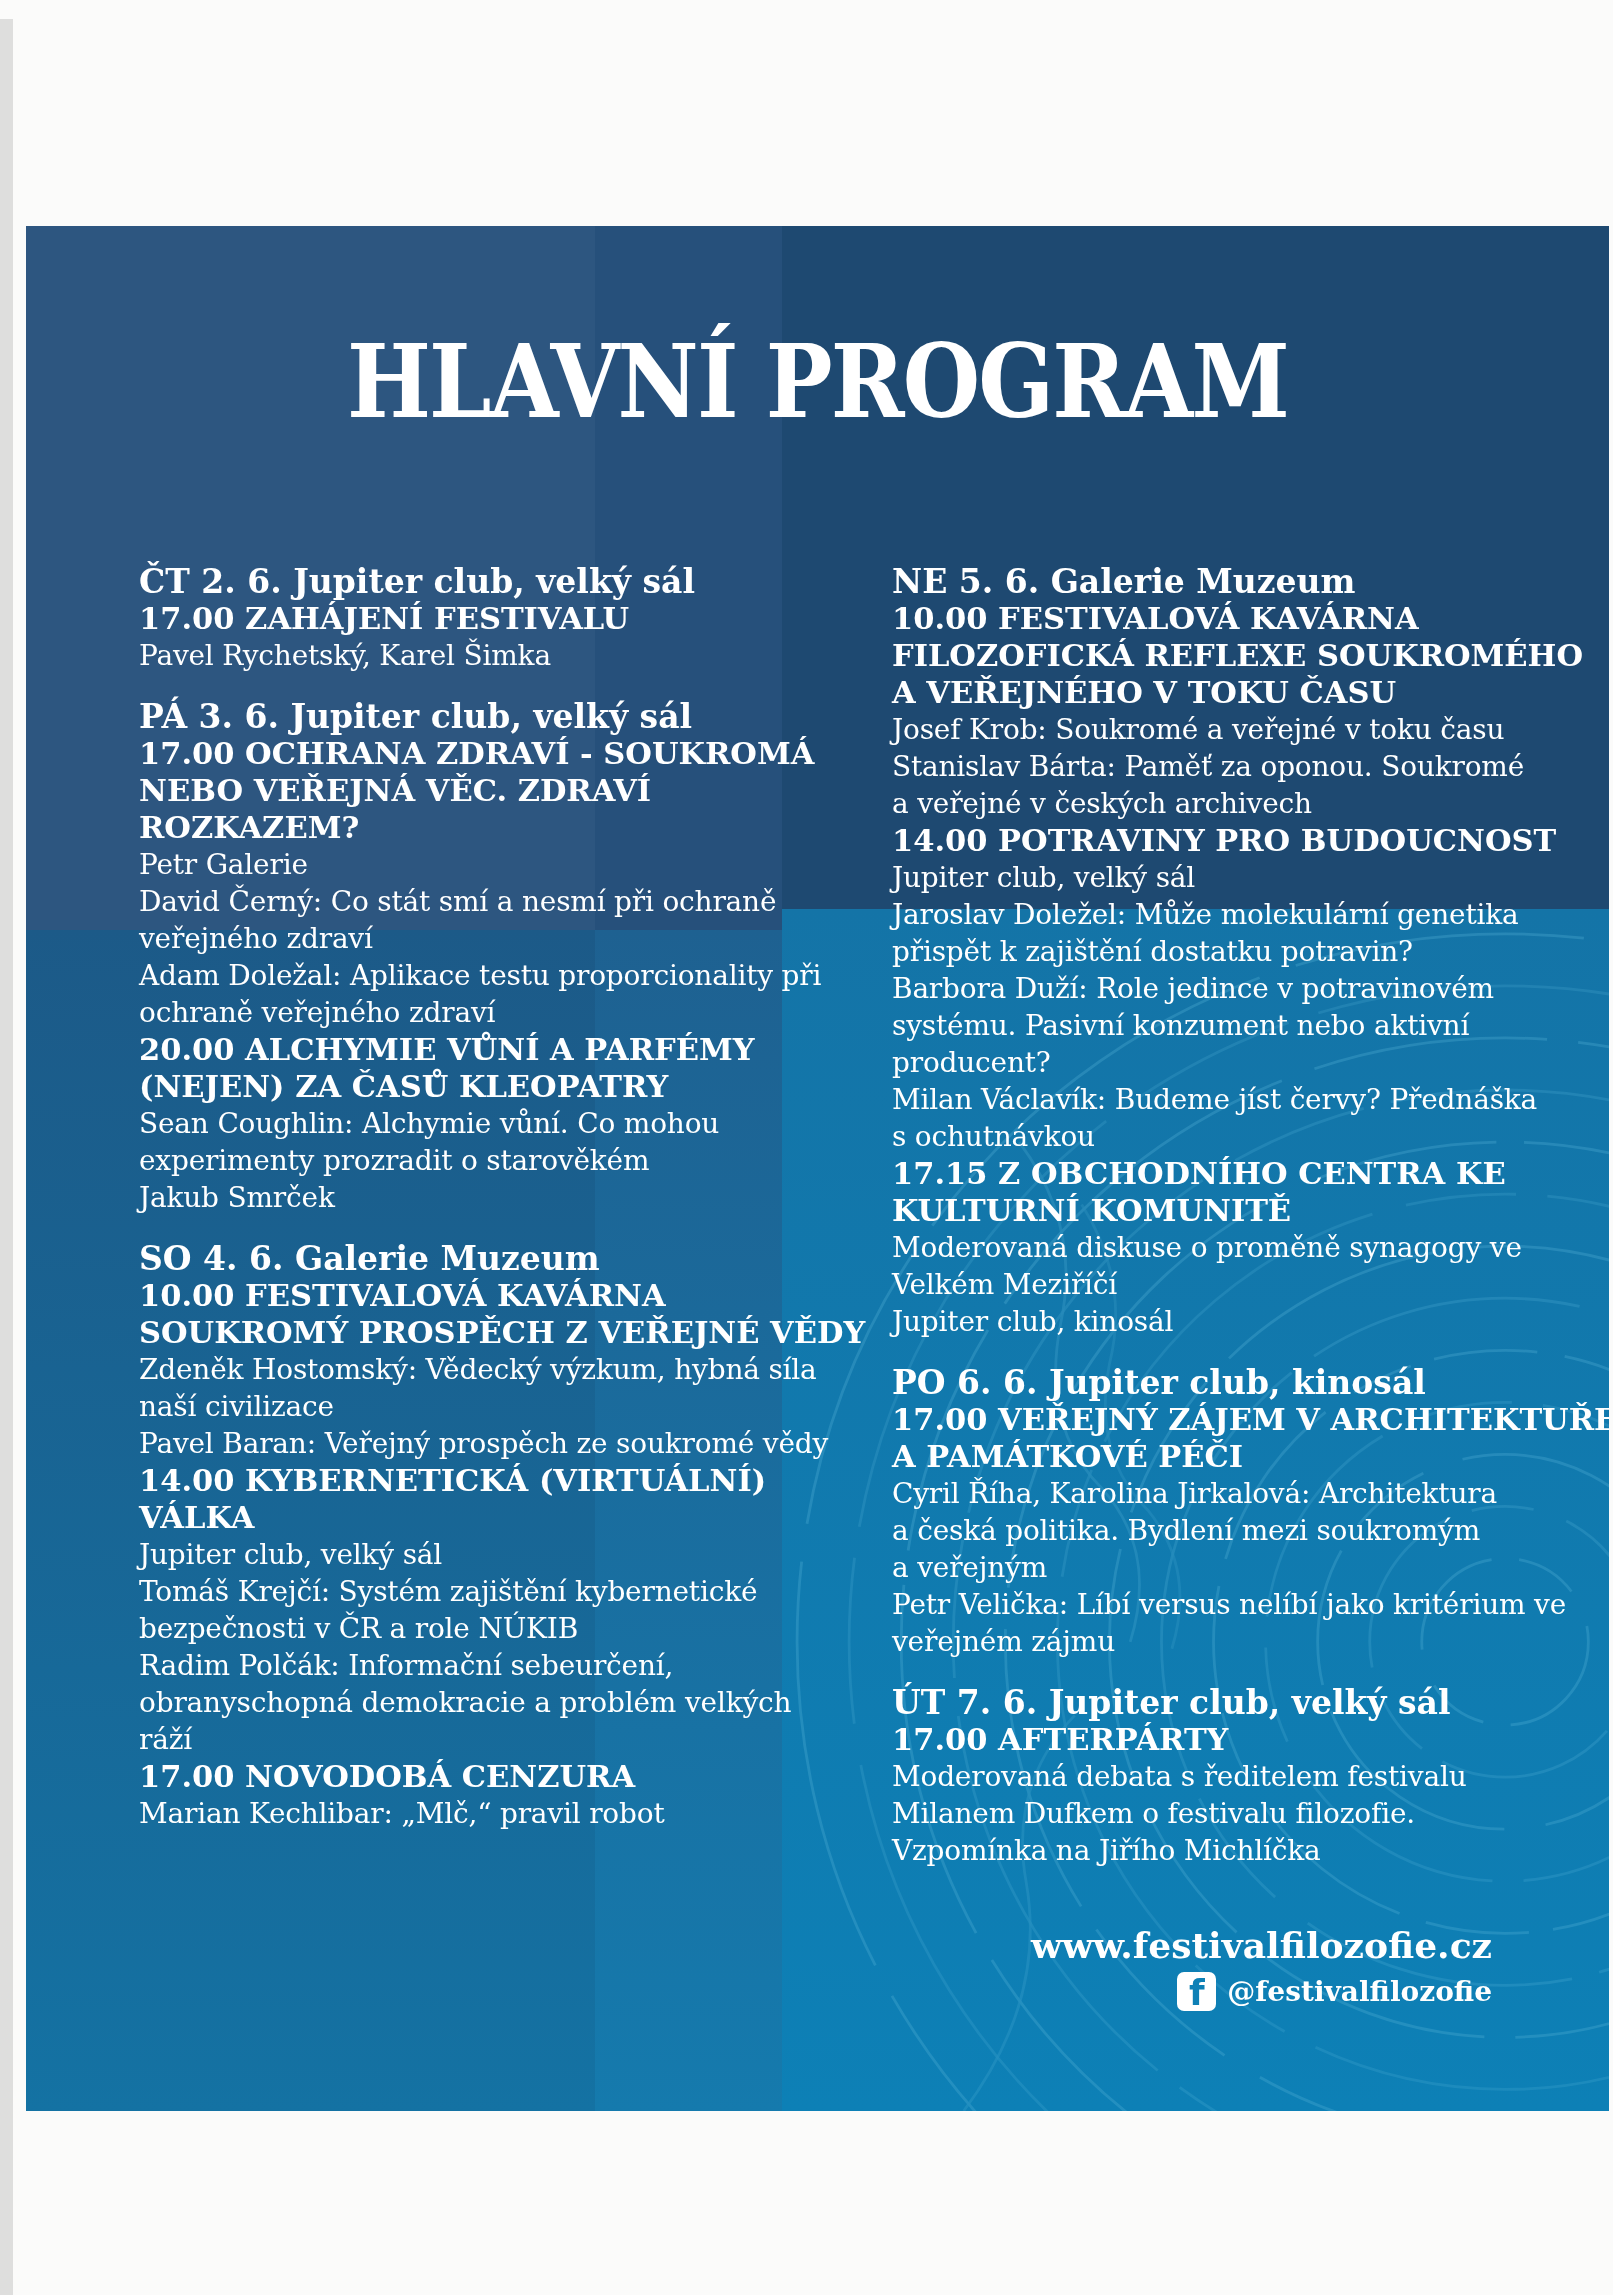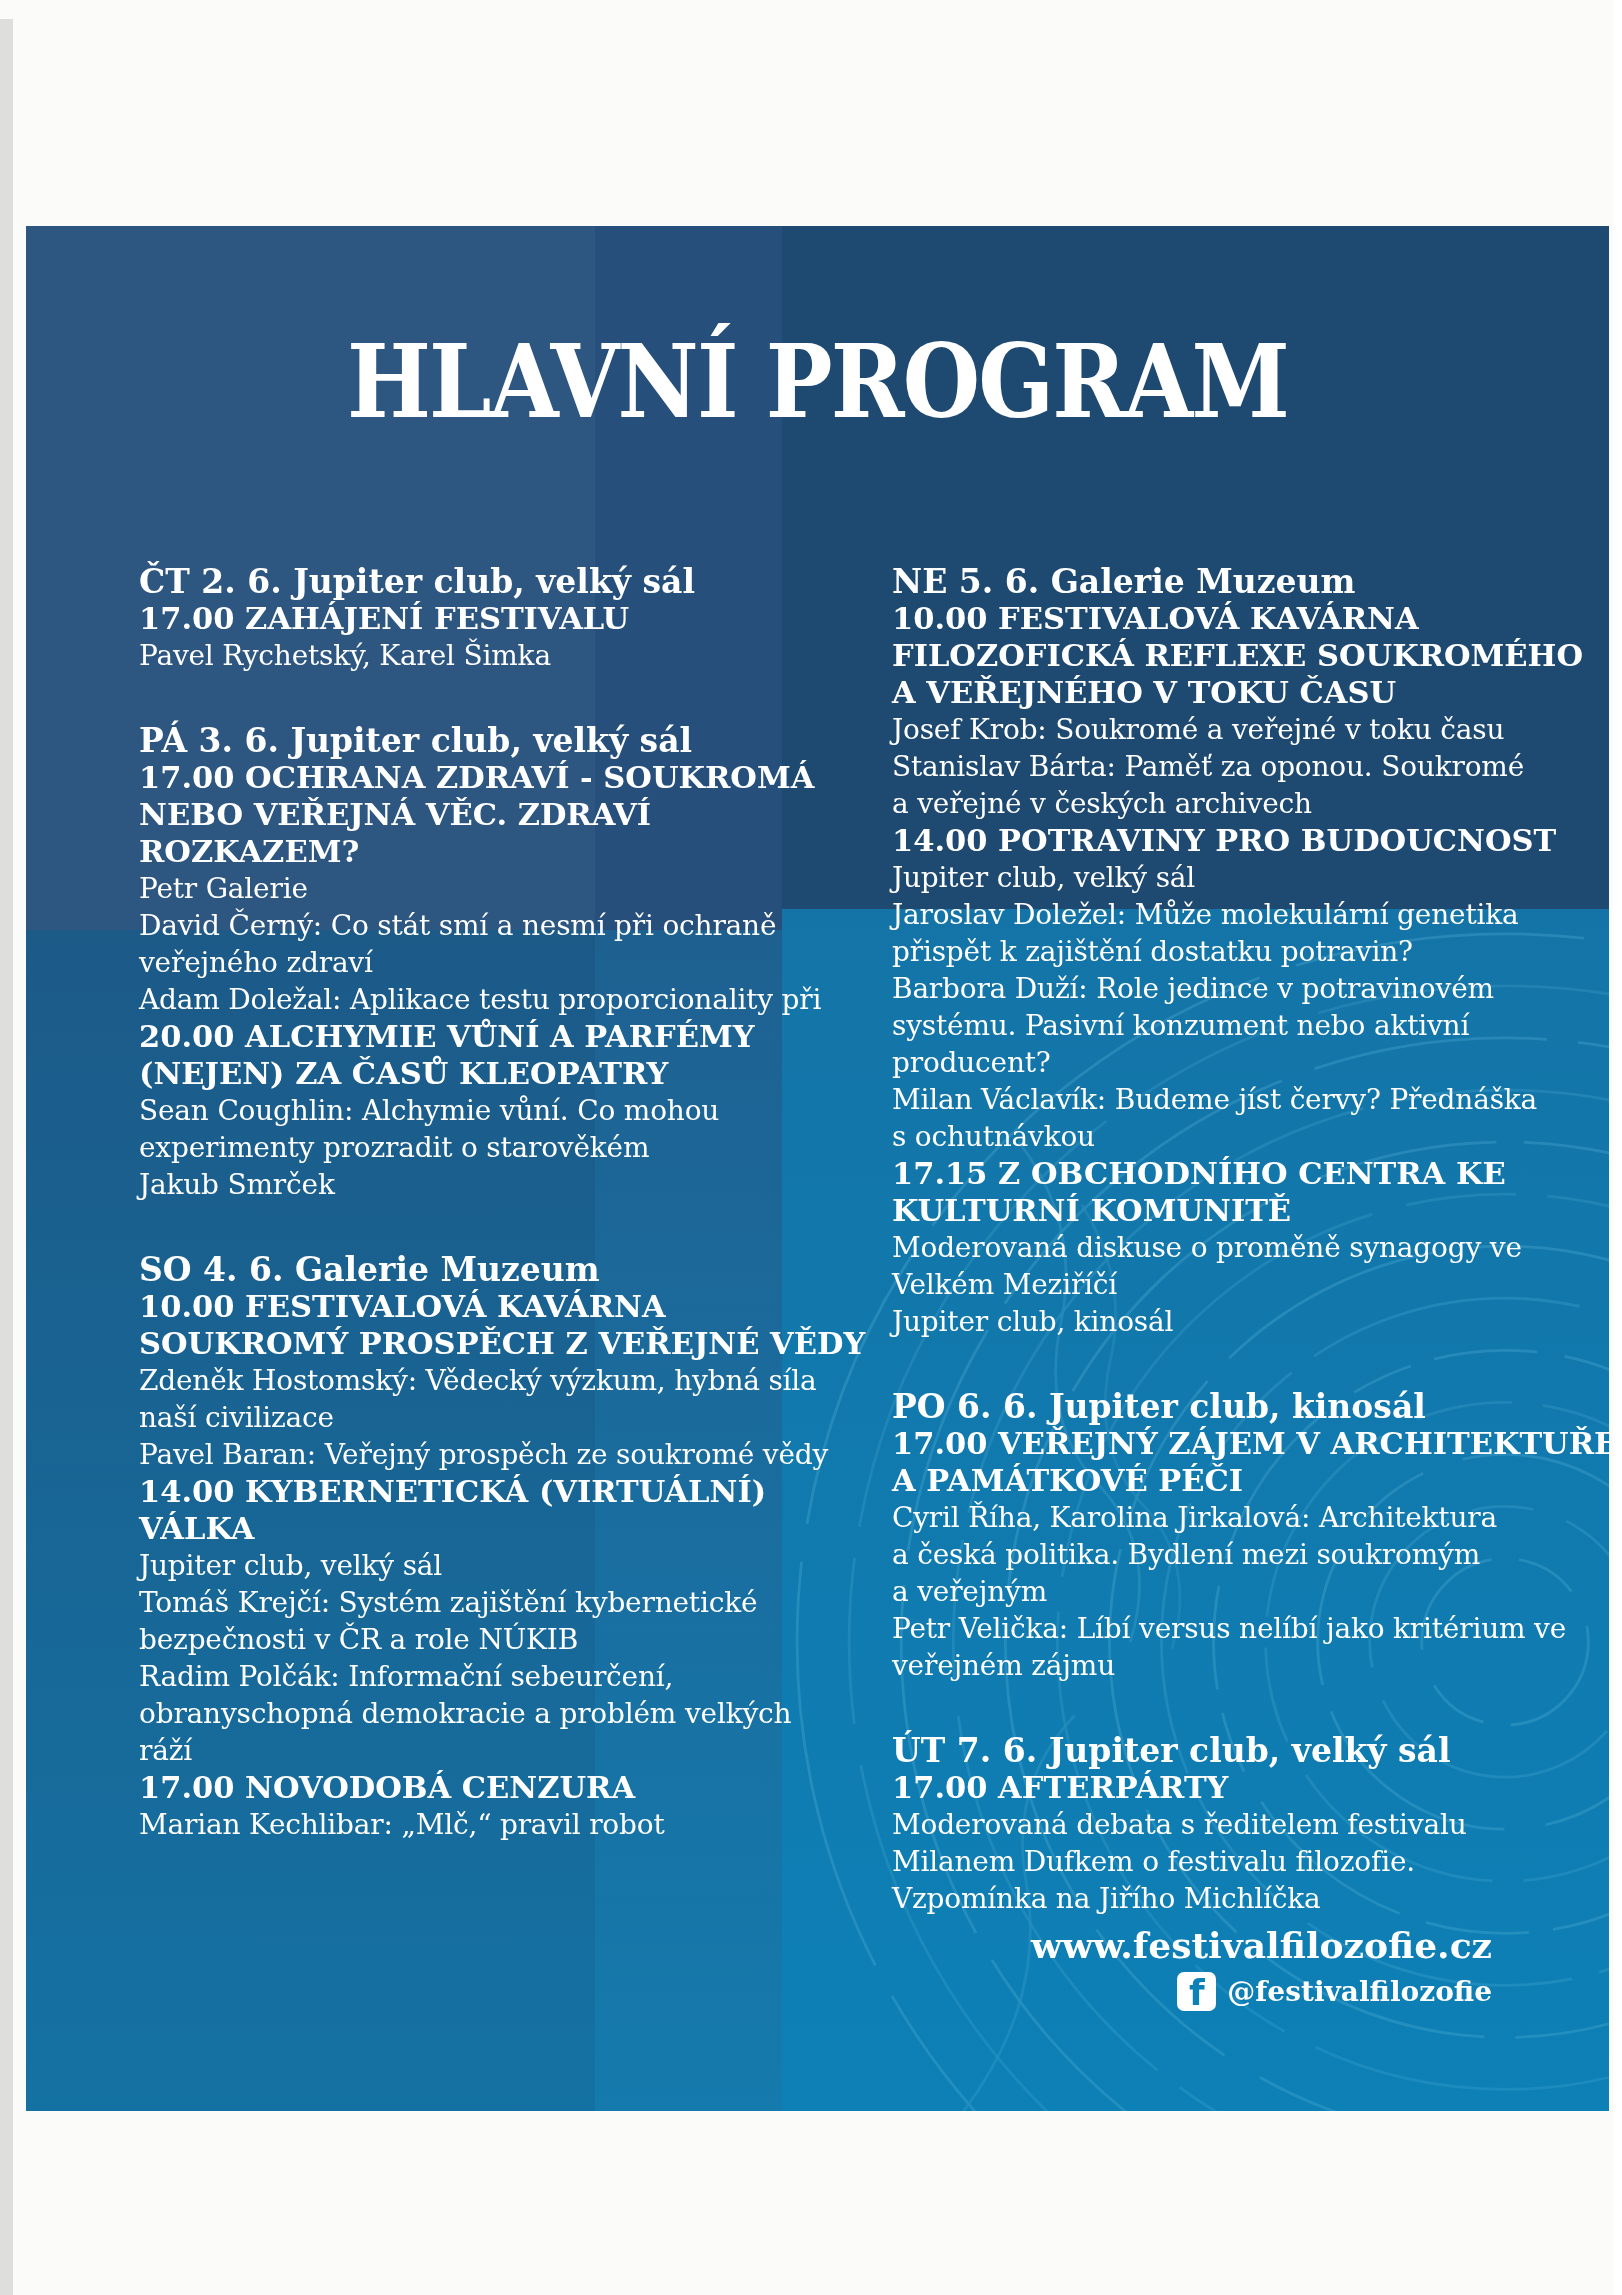--- a/index.html
+++ b/index.html
@@ -37,21 +37,21 @@
     position:absolute;left:0;right:0;top:96px;margin:0;
     text-align:center;
     font-size:101px;font-weight:bold;letter-spacing:-2.1px;
     color:var(--text,#ffffff);
     transform:scaleX(.88);transform-origin:center;
     white-space:nowrap;
   }
   .col{position:absolute;top:337px;width:736px;}
   .col-left{left:113px;}
   .col-right{left:866px;}
-  .block + .block{margin-top:48px;}
+  .block + .block{margin-top:24px;}
   .line{
     height:37px;line-height:37px;white-space:nowrap;
     color:var(--text,#ffffff);
   }
   .line.header{font-size:33px;font-weight:bold;}
   .line.bold{font-size:30.5px;font-weight:bold;}
   .line.caps,.line.regular{font-size:28px;letter-spacing:-0.2px;}
   .footer{
     position:absolute;right:117px;top:1699px;
     text-align:left;color:var(--text,#ffffff);
@@ -121,20 +121,21 @@
         </div>
         <div class="block">
           <div class="line header">PÁ 3. 6. Jupiter club, velký sál</div>
           <div class="line bold">17.00 OCHRANA ZDRAVÍ - SOUKROMÁ</div>
           <div class="line bold">NEBO VEŘEJNÁ VĚC. ZDRAVÍ</div>
           <div class="line bold">ROZKAZEM?</div>
           <div class="line regular">Petr Galerie</div>
           <div class="line regular">David Černý: Co stát smí a nesmí při ochraně</div>
           <div class="line regular">veřejného zdraví</div>
           <div class="line regular">Adam Doležal: Aplikace testu proporcionality při</div>
+          <div class="line regular">ochraně veřejného zdraví</div>
           <div class="line bold">20.00 ALCHYMIE VŮNÍ A PARFÉMY</div>
           <div class="line bold">(NEJEN) ZA ČASŮ KLEOPATRY</div>
           <div class="line regular">Sean Coughlin: Alchymie vůní. Co mohou</div>
           <div class="line regular">experimenty prozradit o starověkém</div>
           <div class="line regular">Jakub Smrček</div>
         </div>
         <div class="block">
           <div class="line header">SO 4. 6. Galerie Muzeum</div>
           <div class="line bold">10.00 FESTIVALOVÁ KAVÁRNA</div>
           <div class="line bold">SOUKROMÝ PROSPĚCH Z VEŘEJNÉ VĚDY</div>

